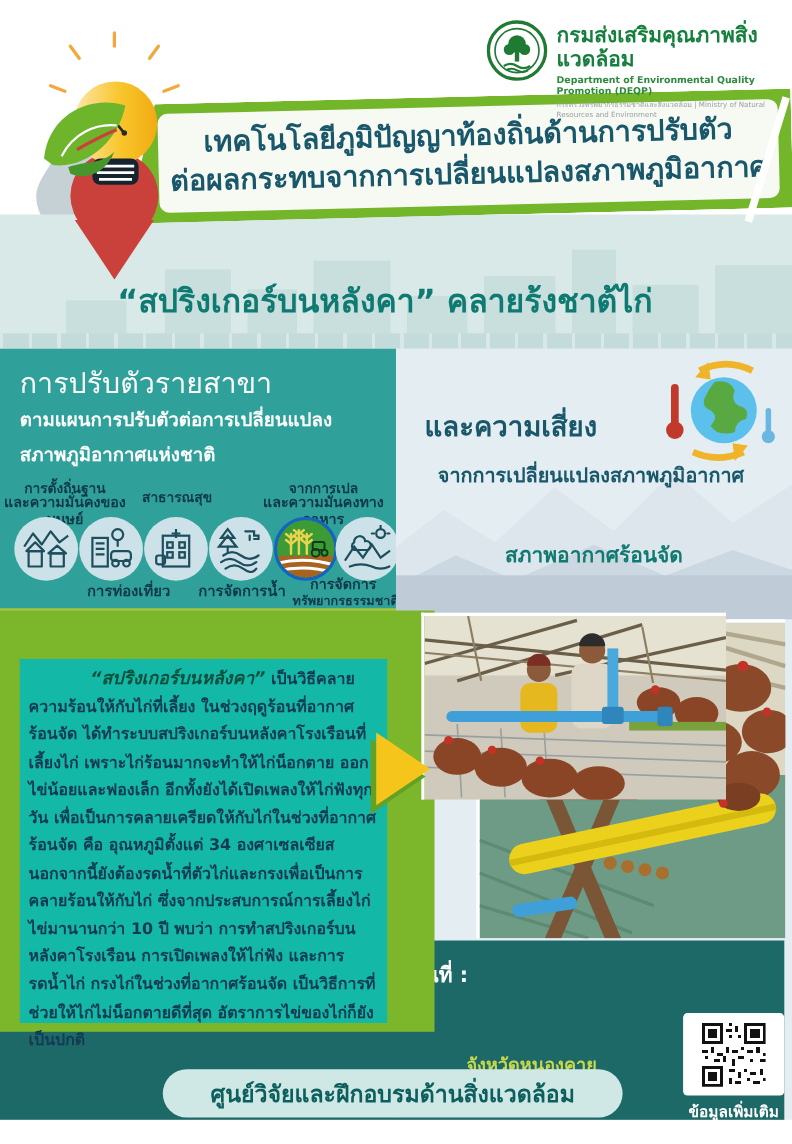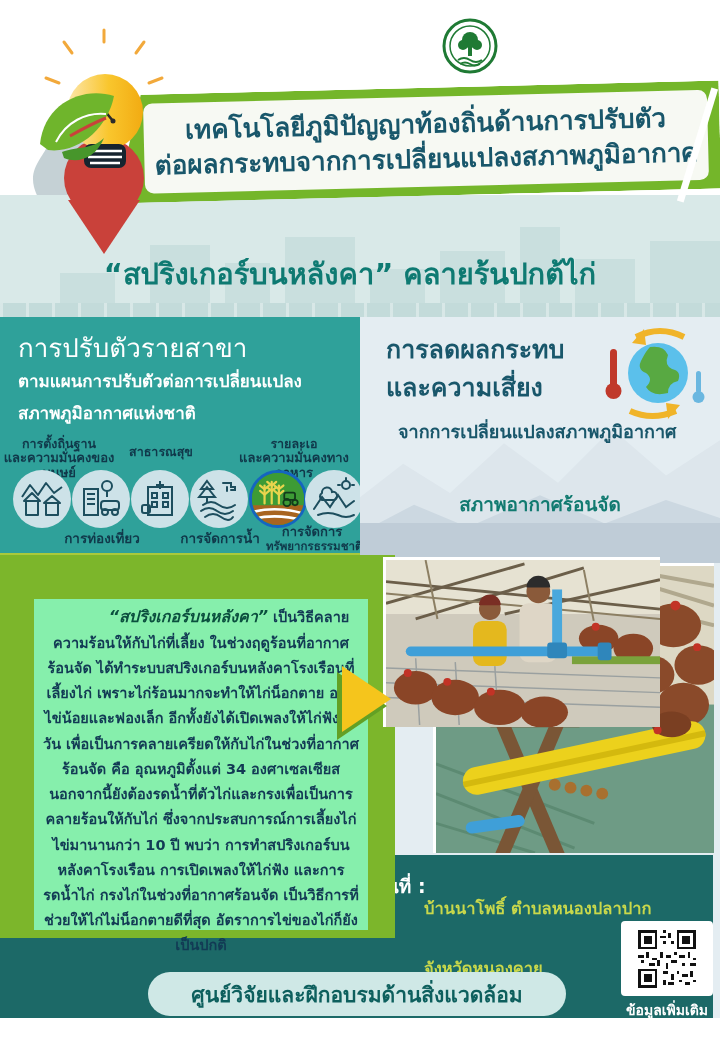--- a/index.html
+++ b/index.html
@@ -55,21 +55,21 @@
   .mtn{position:absolute;left:0;width:100%;}
   .m1{top:100px;height:146px;background:#dde6ec;clip-path:polygon(0 55%,12% 32%,25% 52%,40% 18%,55% 45%,70% 8%,85% 40%,100% 16%,100% 100%,0 100%);}
   .m2{top:152px;height:94px;background:#ccd8e1;clip-path:polygon(0 68%,15% 38%,30% 62%,50% 28%,68% 58%,85% 33%,100% 52%,100% 100%,0 100%);}
   .m3{top:206px;height:40px;background:#bfccd7;}
   .hazard{position:absolute;left:0;top:172px;width:100%;text-align:center;
           font-size:19px;font-weight:800;color:#117a70;z-index:2;}
 
   
   .details-panel{position:absolute;left:0;top:555px;width:395px;height:383px;background:#7cb62b;z-index:3;}
   .dt-heading{position:absolute;left:20px;top:4px;font-size:30px;font-weight:800;color:#ffffff;}
-  .dt-band{position:absolute;left:34px;top:44px;width:334px;height:331px;background:#86efac;text-align:center;}
+  .dt-band{position:absolute;left:18px;top:44px;width:334px;height:331px;background:#14b8a6;}
   .dt-text{position:absolute;left:8px;top:4px;width:318px;font-size:14.5px;line-height:1.74;
            color:#123a54;font-weight:600;text-indent:56px;}
   .dt-lead{font-weight:800;font-style:italic;color:#0b4f3e;font-size:16px;}
 
   
   .arrow-g{position:absolute;left:337px;top:672px;width:0;height:0;z-index:6;
            border-left:50px solid #63a024;border-top:34px solid transparent;border-bottom:34px solid transparent;}
   .arrow-y{position:absolute;left:342px;top:666px;width:0;height:0;z-index:6;
            border-left:49px solid #f5c51c;border-top:33px solid transparent;border-bottom:33px solid transparent;}
 
@@ -142,20 +142,25 @@
         <circle cx="28" cy="28" r="26" fill="#ffffff" stroke="#1f7a34" stroke-width="3"></circle>
         <circle cx="28" cy="28" r="20" fill="none" stroke="#1f7a34" stroke-width="1.5"></circle>
         <circle cx="28" cy="22" r="8" fill="#1f7a34"></circle>
         <circle cx="21" cy="27" r="5" fill="#1f7a34"></circle>
           <circle cx="35" cy="27" r="5" fill="#1f7a34"></circle>
         <rect x="26" y="28" width="4" height="10" fill="#1f7a34"></rect>
         <path d="M16,42 q6,-4 12,0 q6,4 12,0" stroke="#1f7a34" stroke-width="2" fill="none"></path>
         <path d="M18,46 q5,-3 10,0 q5,3 10,0" stroke="#1f7a34" stroke-width="2" fill="none"></path>
       </svg>
     </span>
+    <div class="logo-text">
+      <span class="org-th">กรมส่งเสริมคุณภาพสิ่งแวดล้อม</span>
+      <span class="org-en">Department of Environmental Quality Promotion (DEQP)</span>
+      <span class="ministry">กระทรวงทรัพยากรธรรมชาติและสิ่งแวดล้อม | Ministry of Natural Resources and Environment</span>
+    </div>
   </div>
 
   <div class="banner">
     <div class="banner-inner">
       <div class="banner-line">เทคโนโลยีภูมิปัญญาท้องถิ่นด้านการปรับตัว</div>
       <div class="banner-line">ต่อผลกระทบจากการเปลี่ยนแปลงสภาพภูมิอากาศ</div>
     </div>
   </div>
   <div class="banner-slash"></div>
 
@@ -163,28 +168,27 @@
     <div class="bld" style="left:150px;width:60px;height:58px;"></div>
     <div class="bld" style="left:225px;width:45px;height:40px;"></div>
     <div class="bld" style="left:285px;width:70px;height:66px;"></div>
     <div class="bld" style="left:370px;width:55px;height:34px;"></div>
     <div class="bld" style="left:440px;width:65px;height:52px;"></div>
     <div class="bld" style="left:520px;width:40px;height:76px;"></div>
     <div class="bld" style="left:575px;width:60px;height:44px;"></div>
     <div class="bld" style="left:650px;width:70px;height:62px;"></div>
     <div class="bld" style="left:60px;width:55px;height:30px;"></div>
     <div class="sky-strip"></div>
-    <div class="tech-name">“สปริงเกอร์บนหลังคา” คลายร้นปกต้ไก่</div>
+    <div class="tech-name">“สปริงเกอร์บนหลังคา” คลายร้งชาต้ไก่</div>
   </div>
 
   <div class="right-bg">
     <div class="mtn m1"></div>
     <div class="mtn m2"></div>
     <div class="mtn m3"></div>
-    <div class="ip-title" style="top:12px;">การลดผลกระทบ</div>
     <div class="ip-title" style="top:50px;">และความเสี่ยง</div>
     <div class="ip-sub">จากการเปลี่ยนแปลงสภาพภูมิอากาศ</div>
     <div class="hazard">สภาพอากาศร้อนจัด</div>
     <div class="abs" style="left:242px;top:6px;">
       <svg width="108" height="100" viewBox="0 0 108 100">
         <path d="M34,14 Q58,2 82,14" stroke="#f0b429" stroke-width="6" fill="none"></path>
         <polygon points="30,20 42,6 44,22" fill="#f0b429"></polygon>
         <path d="M74,88 Q50,98 28,88" stroke="#f0b429" stroke-width="6" fill="none"></path>
         <polygon points="78,82 66,96 64,80" fill="#f0b429"></polygon>
         <circle cx="56" cy="50" r="30" fill="#5bc0eb"></circle>
@@ -203,21 +207,21 @@
     <div class="lp-sub" style="top:50px;">ตามแผนการปรับตัวต่อการเปลี่ยนแปลง</div>
 
     <div class="sec-label" style="left:0px;top:120px;width:118px;">
       <span class="big">การตั้งถิ่นฐาน</span>
       <span class="small">และความมั่นคงของมนุษย์</span>
     </div>
     <div class="sec-label" style="left:118px;top:128px;width:86px;">
       <span class="big">สาธารณสุข</span>
     </div>
     <div class="sec-label" style="left:236px;top:120px;width:116px;">
-      <span class="big">รายละเอ</span>
+      <span class="big">จากการเปล</span>
       <span class="small">และความมั่นคงทางอาหาร</span>
     </div>
 
     <div class="sector-circle" style="left:13px;">
       <svg width="44" height="44" viewBox="0 0 44 44" fill="none" stroke="#1d4e5e" stroke-width="2" stroke-linejoin="round">
         <polyline points="2,20 10,8 18,18 26,6 34,16 42,10"></polyline>
         <rect x="6" y="24" width="12" height="14"></rect>
           <polygon points="4,24 12,16 20,24"></polygon>
         <rect x="26" y="26" width="12" height="12"></rect>
           <polygon points="24,26 32,19 40,26"></polygon>
@@ -288,21 +292,21 @@
         <circle cx="34" cy="8" r="4"></circle>
           <line x1="34" y1="1" x2="34" y2="3"></line>
           <line x1="28" y1="8" x2="26" y2="8"></line>
           <line x1="40" y1="8" x2="42" y2="8"></line>
         <path d="M10,16 a5,5 0 0 1 10,-1 a4,4 0 0 1 2,8 h-12 a4,4 0 0 1 0,-7"></path>
         <polyline points="2,32 10,20 18,30 26,18 34,30 42,24"></polyline>
         <path d="M6,38 q10,-4 20,0 q8,4 16,0"></path>
       </svg>
     </div>
 
-    <div class="sec-label" style="left:56px;top:214px;width:92px;">
+    <div class="sec-label" style="left:71px;top:214px;width:92px;">
       <span class="big" style="font-size:13.5px;">การท่องเที่ยว</span>
     </div>
     <div class="sec-label" style="left:172px;top:214px;width:96px;">
       <span class="big" style="font-size:13.5px;">การจัดการน้ำ</span>
     </div>
     <div class="sec-label" style="left:266px;top:208px;width:92px;">
       <span class="small">การจัดการ</span>
       <span class="big" style="font-size:11.5px;">ทรัพยากรธรรมชาติ</span>
     </div>
 
@@ -416,21 +420,20 @@
       <rect x="163" y="84" width="20" height="16" rx="3" fill="#2f86bb"></rect>
       <rect x="214" y="84" width="14" height="18" rx="3" fill="#2f86bb"></rect>
     </svg>
   </div>
 
   <div class="arrow-g"></div>
   <div class="arrow-y"></div>
 
   <div class="teal-box">
     <div class="loc-label">สถานที่ :</div>
-    <div class="loc-line" style="top:40px;">บ้านนาโพธิ์ ตำบลหนองปลาปาก</div>
     <div class="loc-line" style="top:100px;">จังหวัดหนองคาย</div>
 
     <div class="footer-pill">
       <span>ศูนย์วิจัยและฝึกอบรมด้านสิ่งแวดล้อม</span>
     </div>
 
     <div class="qr-box">
       <svg width="58" height="58" viewBox="0 0 21 21" shape-rendering="crispEdges" fill="#111">
         <rect x="0" y="0" width="7" height="7"></rect>
           <rect x="1" y="1" width="5" height="5" fill="#fff"></rect>

